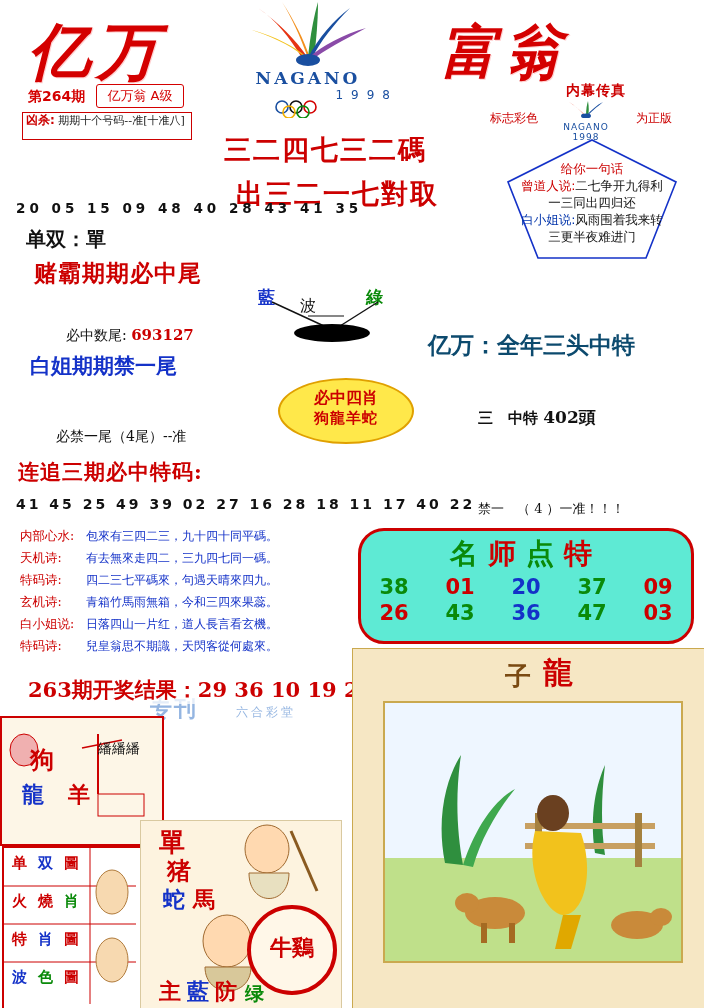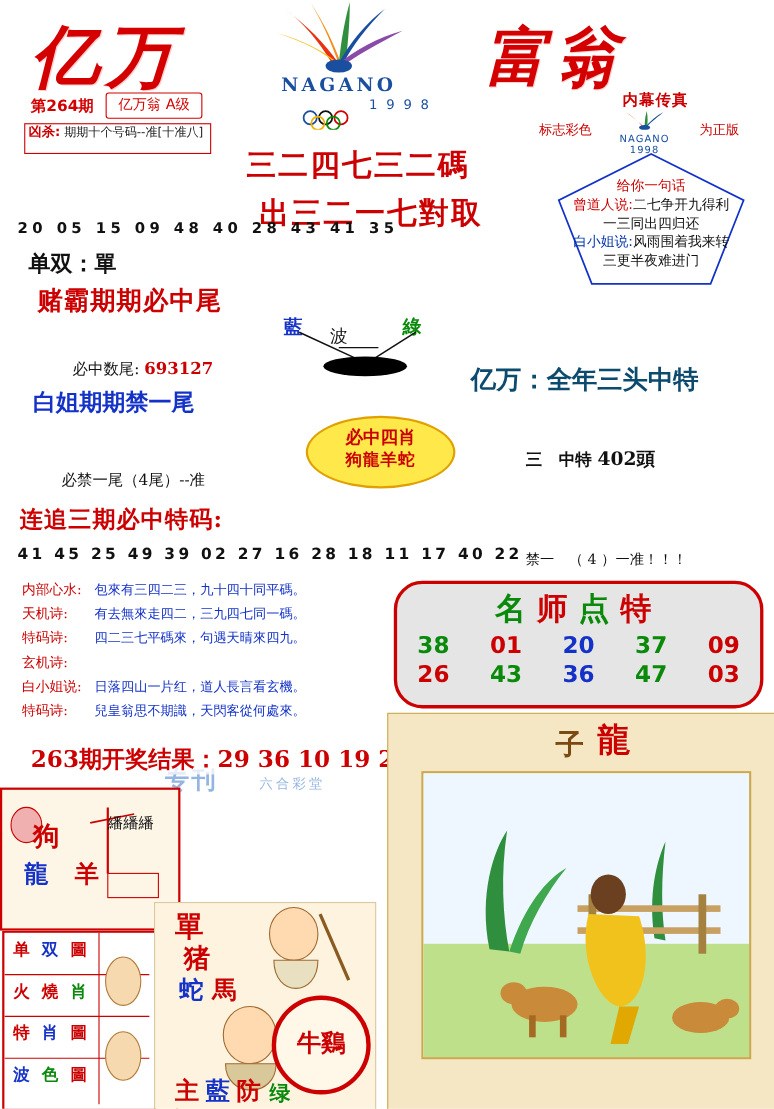--- a/index.html
+++ b/index.html
@@ -163,21 +163,21 @@
     left:20px;top:528px;width:320px;
   }
   .poem .row{display:flex;align-items:flex-start;height:22px;}
   .poem .k{width:66px;color:#cc0000;font-size:12.5px;font-family:"DejaVu Serif",serif;white-space:nowrap;}
   .poem .v{flex:1;color:#1432c8;font-size:12px;font-family:"DejaVu Serif",serif;white-space:nowrap;}
 
   
   .mingshi{
     left:358px;top:528px;width:330px;height:110px;
     border:3px solid #cc0000;border-radius:26px;
-    background:#e5e5e5;
+    background:#5eead4;
   }
   .mingshi .hd{
     text-align:center;margin-top:4px;font-size:28px;font-weight:bold;
     font-family:"DejaVu Serif","Liberation Serif",serif;letter-spacing:10px;
   }
   .mingshi .hd .g{color:#0a8a0a;}
   .mingshi .hd .r{color:#cc0000;}
   .mingshi .rowline{
     display:flex;justify-content:space-around;margin-top:2px;
     font-size:21px;font-weight:bold;font-family:"DejaVu Sans",sans-serif;
@@ -372,20 +372,21 @@
     <div class="row">
       <div class="k">天机诗:</div>
       <div class="v">有去無來走四二，三九四七同一碼。</div>
     </div>
     <div class="row">
       <div class="k">特码诗:</div>
       <div class="v">四二三七平碼來，句遇天晴來四九。</div>
     </div>
     <div class="row">
       <div class="k">玄机诗:</div>
+      <div class="v">青箱竹馬雨無箱，今和三四來果蕊。</div>
     </div>
     <div class="row">
       <div class="k">白小姐说:</div>
       <div class="v">日落四山一片红，道人長言看玄機。</div>
     </div>
     <div class="row">
       <div class="k">特码诗:</div>
       <div class="v">兒皇翁思不期識，天閃客從何處來。</div>
     </div>
   </div>

